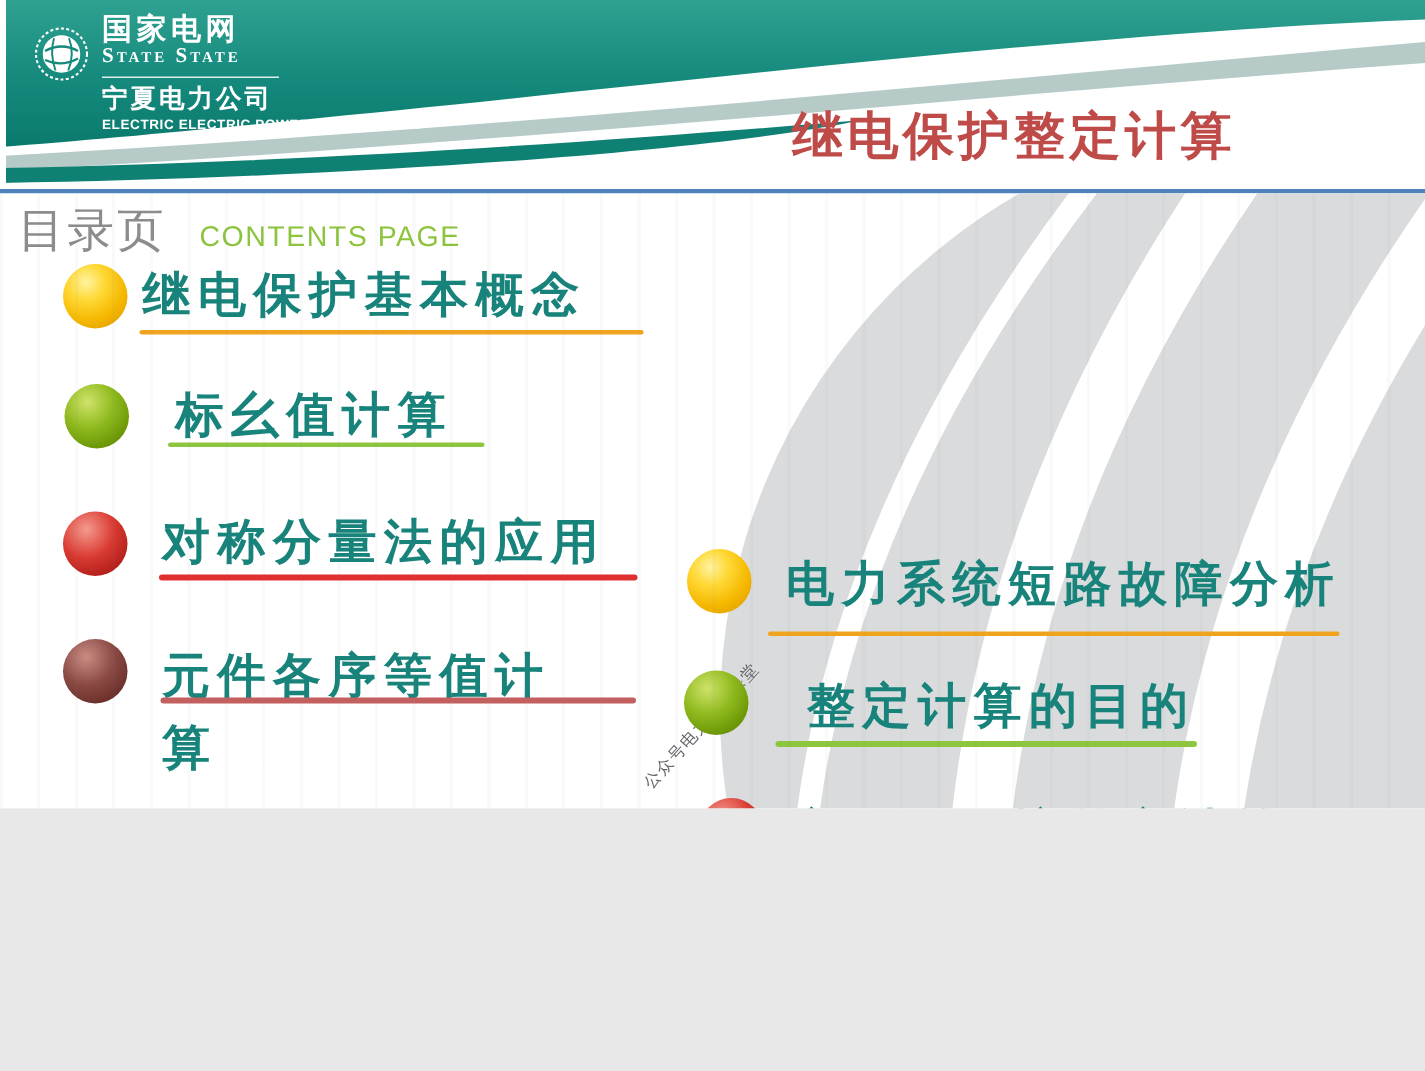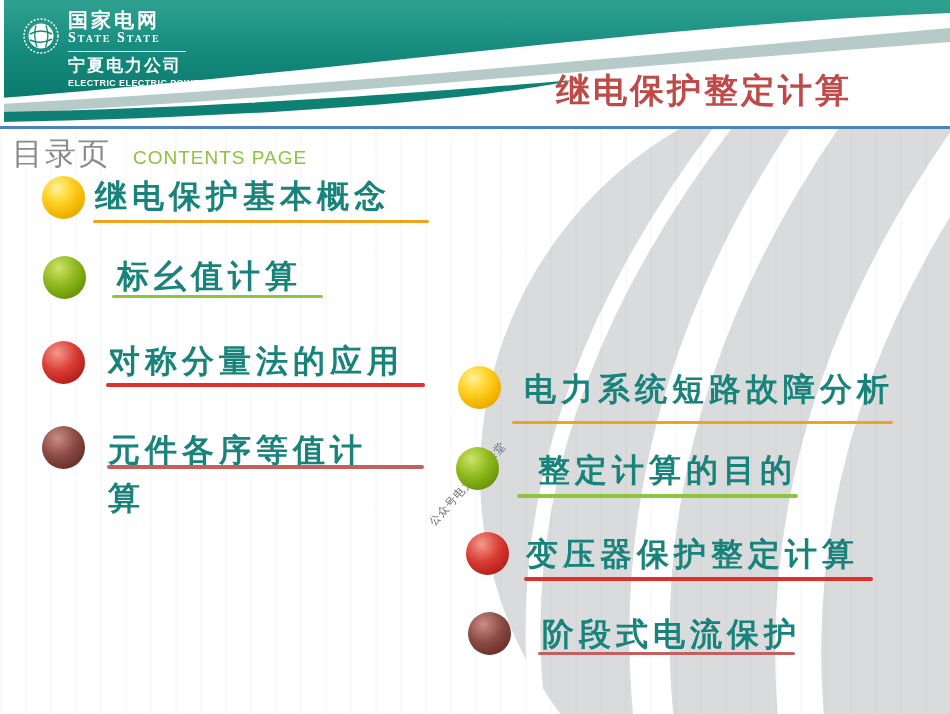--- a/index.html
+++ b/index.html
@@ -1,33 +1,33 @@
 <!DOCTYPE html>
 <html><head>
 <meta charset="utf-8">
 <style>
   html,body{margin:0;padding:0;background:#e8e8e8;}
   .slide{
-    position:relative;width:950px;height:714px;overflow:hidden;background:#ffffff;
+    position:relative;width:950px;height:539px;overflow:hidden;background:#ffffff;
     font-family:"Liberation Sans","DejaVu Sans",sans-serif;
   }
   
   .header{position:absolute;left:0;top:0;width:950px;height:126px;}
   .header-bg{position:absolute;left:0;top:0;}
   .left-edge{position:absolute;left:0;top:0;width:4px;height:126px;background:#ffffff;}
   .logo{position:absolute;left:22px;top:10px;display:flex;align-items:flex-start;}
   .emblem{margin-top:4px;}
   .logo-text{margin-left:8px;color:#ffffff;}
   .logo-cn{font-size:20px;font-weight:bold;letter-spacing:3px;line-height:20px;}
   .logo-en{font-family:"Liberation Serif","DejaVu Serif",serif;font-variant:small-caps;
            font-weight:bold;font-size:14px;letter-spacing:2px;line-height:14px;margin-top:1px;}
   .logo-divider{width:118px;height:1px;background:rgba(255,255,255,.85);margin:6px 0 5px 0;}
   .company-cn{font-size:17px;font-weight:bold;letter-spacing:2px;line-height:18px;}
   .company-en{font-size:9px;font-weight:bold;letter-spacing:.4px;line-height:12px;margin-top:2px;}
-  .slide-title{position:absolute;left:556px;top:68px;font-size:34px;font-weight:bold;
+  .slide-title{position:absolute;left:528px;top:68px;font-size:34px;font-weight:bold;
                color:#be4b48;letter-spacing:3px;}
   .blue-line{position:absolute;left:0;top:126px;width:950px;height:3px;background:#4f81bd;}
   
   .content{position:absolute;left:0;top:129px;width:950px;height:585px;background:#ffffff;}
   .content::after{content:"";position:absolute;inset:0;pointer-events:none;
     background:repeating-linear-gradient(90deg,rgba(120,130,140,.045) 0 2px,transparent 2px 25px);}
   .globe{position:absolute;left:0;top:0;}
   .contents-header{position:absolute;left:12px;top:4px;white-space:nowrap;}
   .contents-cn{font-size:31px;color:#8c8c8c;letter-spacing:2px;}
   .contents-en{font-size:19px;color:#8cc43c;margin-left:22px;letter-spacing:1px;}

